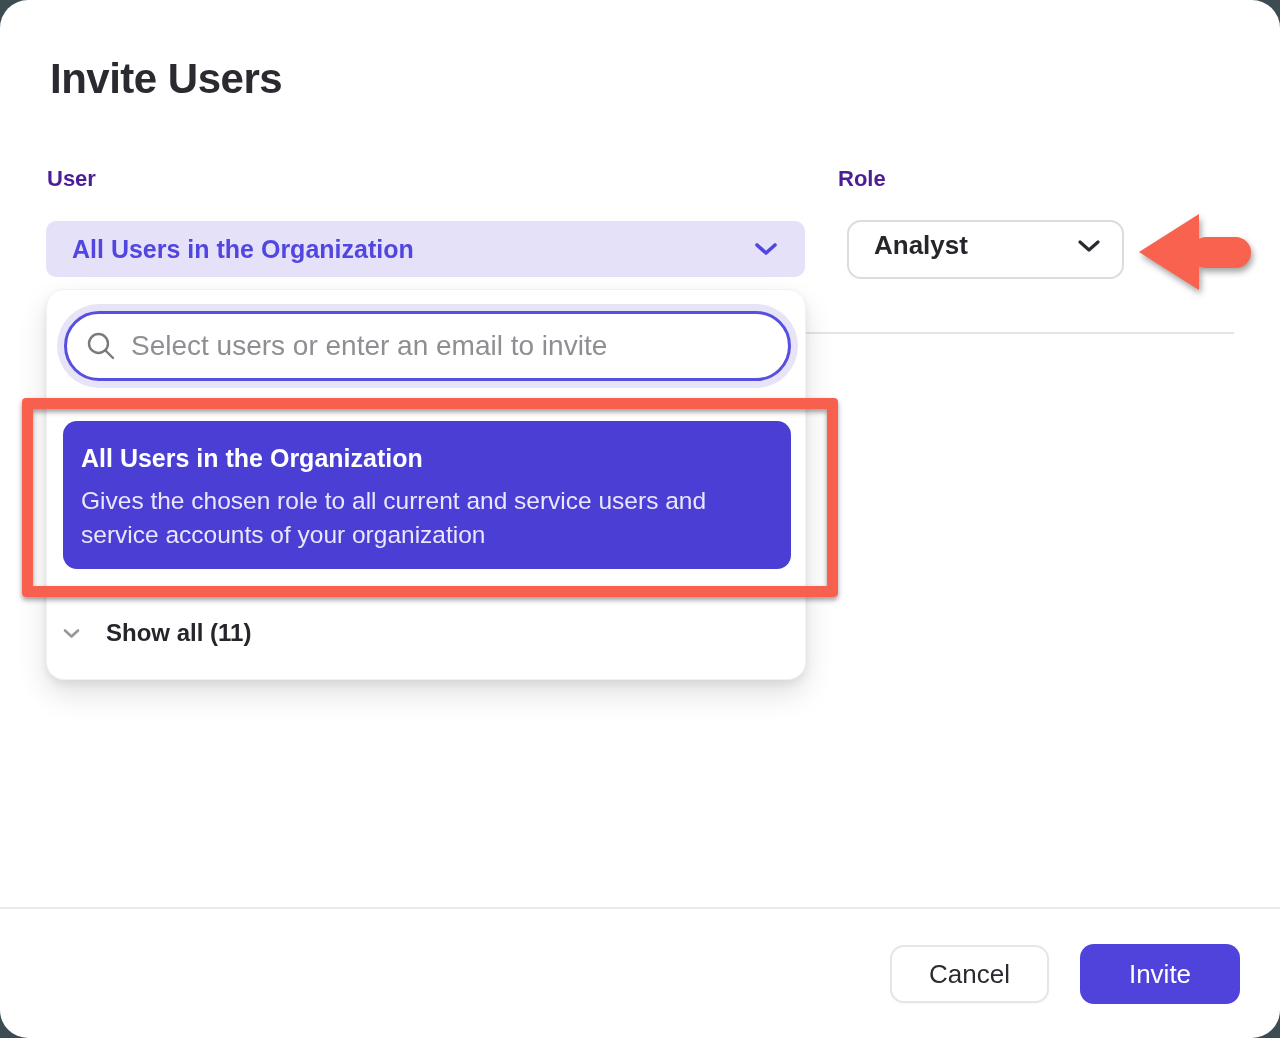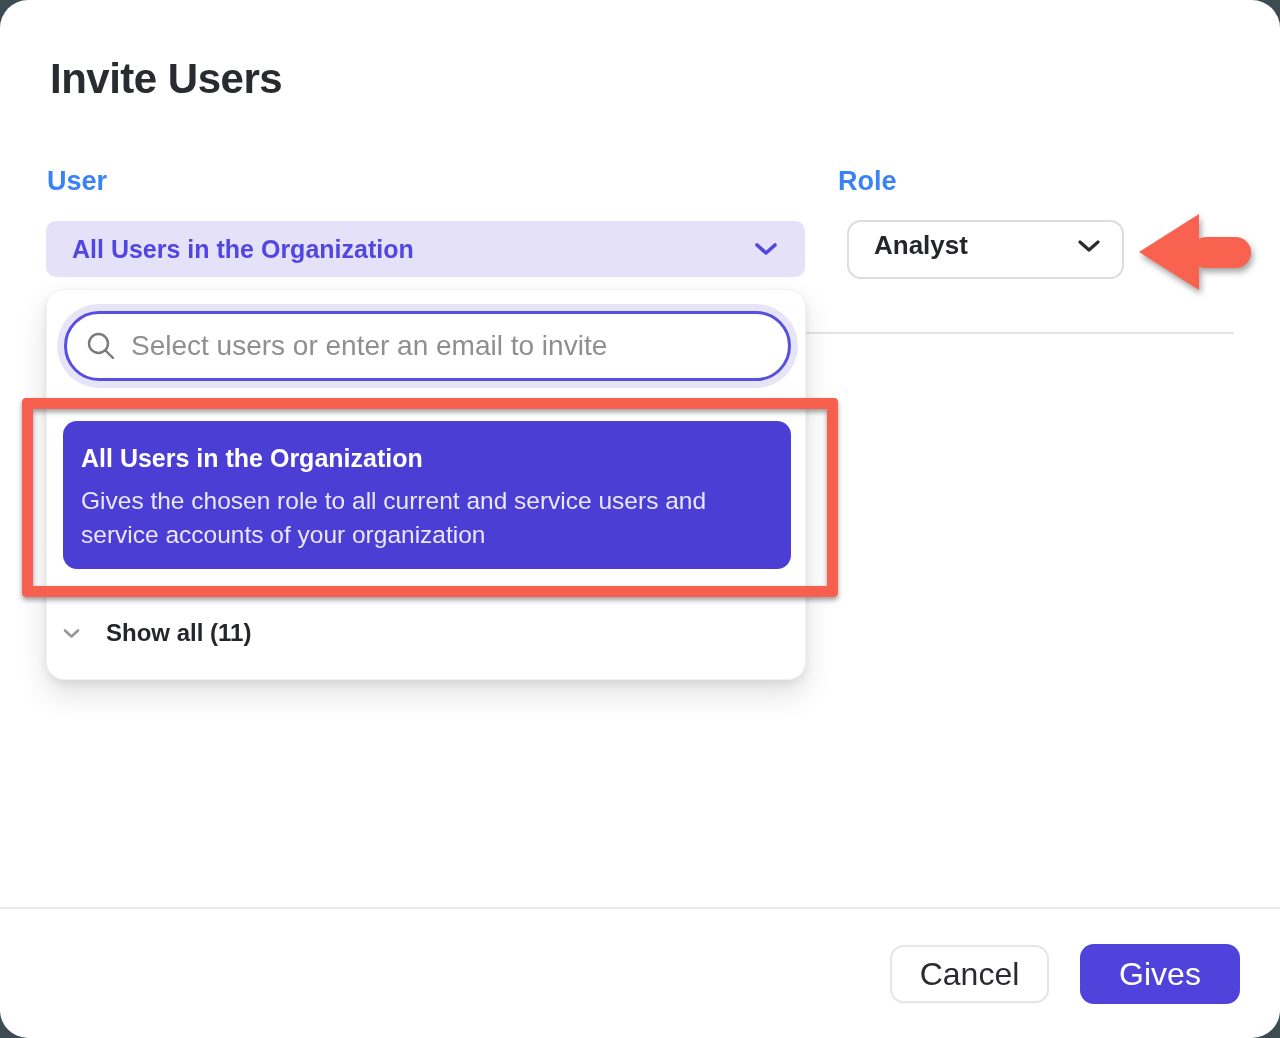--- a/index.html
+++ b/index.html
@@ -16,21 +16,21 @@
     border-radius: 28px;
     overflow: hidden;
   }
   .page-title {
     position: absolute; left: 50px; top: 55px;
     font-size: 42px; font-weight: 800; color: #2A2B31;
     letter-spacing: -0.5px;
   }
   .field-label {
     position: absolute;
-    font-size: 27px; font-weight: 700; color: #3b82f6; text-align: center;
+    font-size: 22px; font-weight: 700; color: #4c1d95; text-align: center;
   }
   .label-user { left: 47px; top: 166px; }
   .label-role { left: 838px; top: 166px; }
 
   
   .user-select {
     position: absolute; left: 46px; top: 221px;
     width: 759px; height: 56px;
     background: #E5E1F9;
     border-radius: 10px;
@@ -146,21 +146,21 @@
   .footer-divider {
     position: absolute; left: 0; top: 907px;
     width: 1280px; height: 2px;
     background: #E9E9E9;
   }
   .btn {
     position: absolute;
     display: flex; align-items: center; justify-content: center;
     border-radius: 14px;
     font-family: "Liberation Sans", sans-serif;
-    font-size: 32px;
+    font-size: 26px;
     cursor: pointer;
   }
   .btn-cancel {
     left: 890px; top: 945px; width: 159px; height: 58px;
     background: #ffffff;
     border: 2px solid #E6E6E6;
     color: #2A2B31; font-weight: 500;
     box-shadow: 0 1px 2px rgba(0,0,0,0.04);
   }
   .btn-invite {
@@ -236,15 +236,15 @@
     <svg width="118" height="95" viewBox="0 0 118 95">
       <g fill="#F8624F">
         <polygon points="2,47 62,9 62,85"></polygon>
         <rect x="54" y="32" width="60" height="31" rx="15.5"></rect>
       </g>
     </svg>
   </div>
 
   <div class="footer-divider"></div>
   <button class="btn btn-cancel">Cancel</button>
-  <button class="btn btn-invite">Gives</button>
+  <button class="btn btn-invite">Invite</button>
 
 </div>
 
 </body></html>

